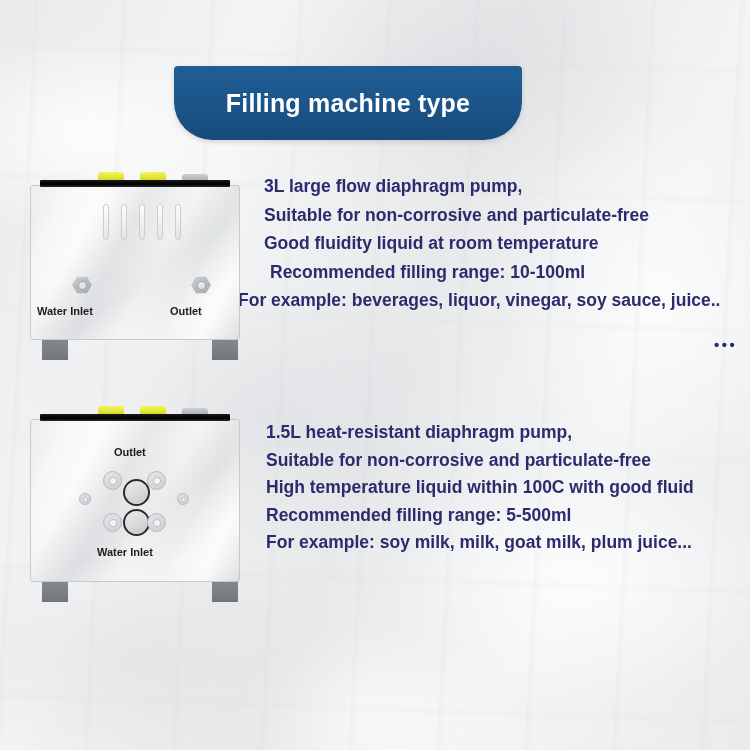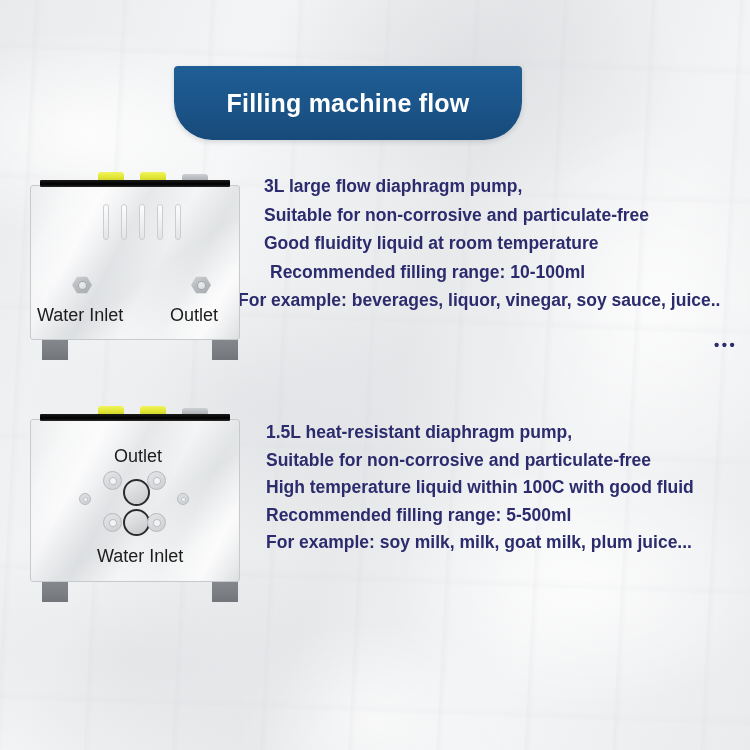--- a/index.html
+++ b/index.html
@@ -168,22 +168,22 @@
     content: "";
     width: 9px;
     height: 9px;
     border-radius: 50%;
     background: linear-gradient(150deg, #f1f2f3 0%, #d6d8da 100%);
     box-shadow: inset 0 0 0 1px #9ea1a4;
   }
 
   .machine-label {
     position: absolute;
-    font-size: 18px;
-    font-weight: normal;
+    font-size: 11px;
+    font-weight: bold;
     color: #1c1c1c;
     white-space: nowrap;
     z-index: 3;
   }
 
   
   .port-big {
     position: absolute;
     width: 27px;
     height: 27px;
@@ -262,21 +262,21 @@
   }
 </style>
 </head>
 <body>
 
 <div id="bg-texture">
   <div id="bg-streaks"></div>
 </div>
 
 <div id="header-banner">
-  <span id="banner-title">Filling machine flow</span>
+  <span id="banner-title">Filling machine type</span>
 </div>
 
 <div class="product-row" id="row-1">
 
   <div class="machine">
 
     <div class="cap cap-yellow" style="left:68px; top:0px;"></div>
     <div class="cap cap-yellow" style="left:110px; top:0px;"></div>
     <div class="cap cap-grey" style="left:152px; top:2px;"></div>
 

